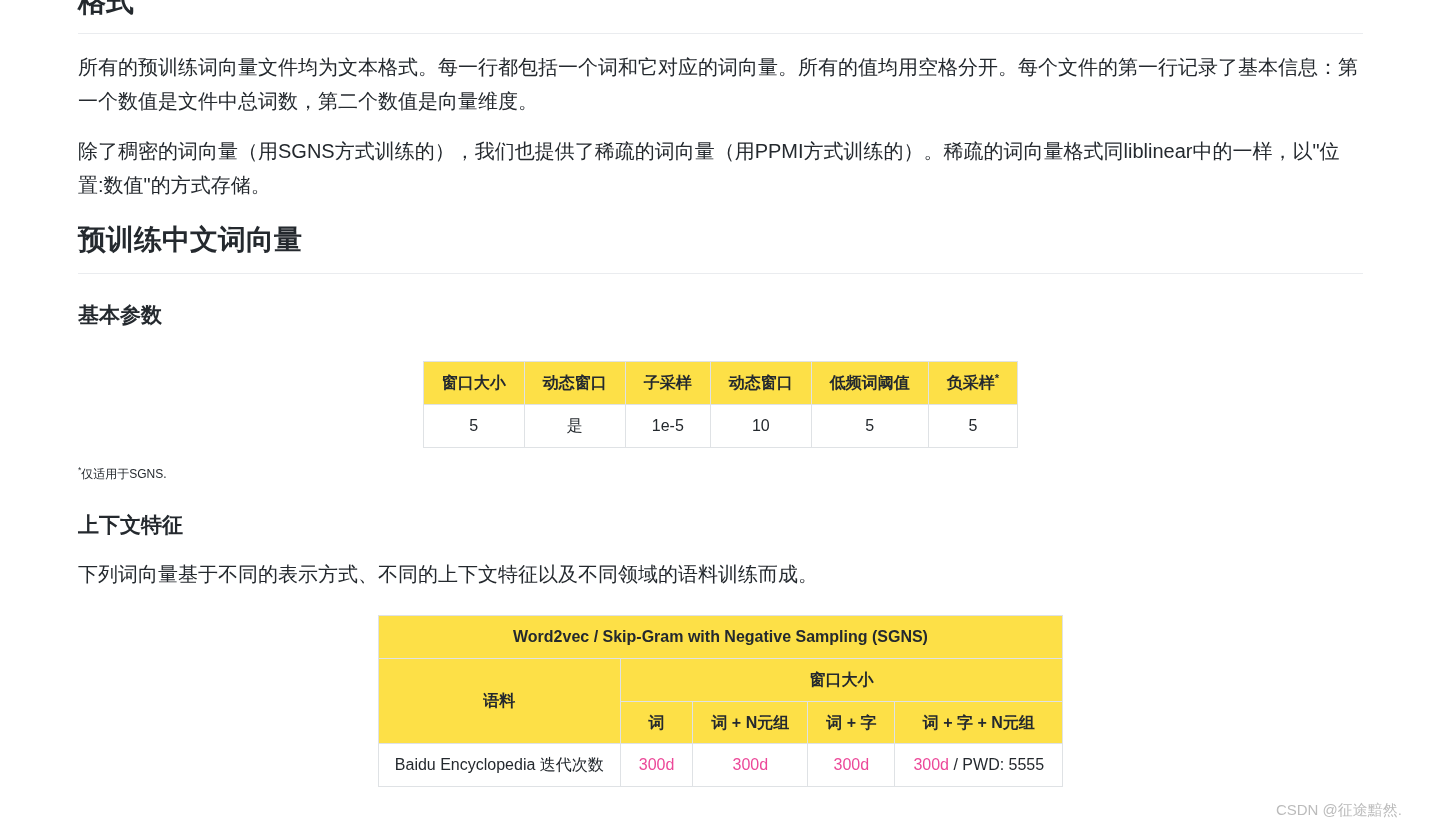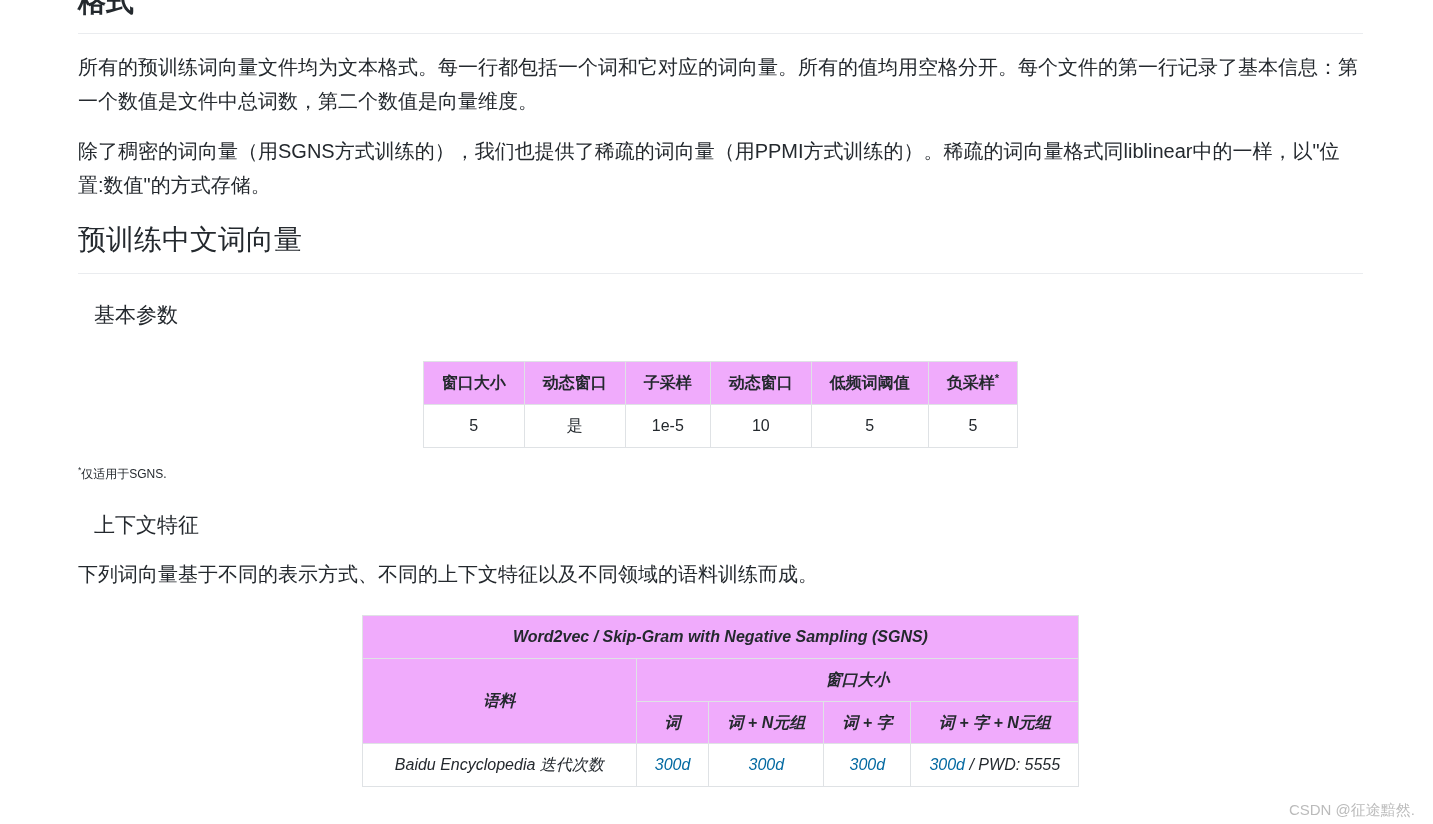--- a/index.html
+++ b/index.html
@@ -7,41 +7,40 @@
       font-family: -apple-system, BlinkMacSystemFont, "Segoe UI", Helvetica, Arial, "Microsoft YaHei", sans-serif;
       font-size: 16px;
       line-height: 1.6;
       color: #24292e;
       background: #fff;
       padding: 0 70px 40px 78px;
       width: 1433px;
     }
     h1.main-heading {
       font-size: 28px;
-      font-weight: 400;
+      font-weight: 700;
       padding-bottom: 10px;
       border-bottom: 1px solid #eaecef;
       margin-top: 0;
       margin-bottom: 16px;
     }
     h1.partial {
       font-size: 28px;
       font-weight: 600;
       padding-bottom: 8px;
       border-bottom: 1px solid #eaecef;
       margin-bottom: 16px;
       margin-top: -20px;
       padding-top: 0;
     }
     h2.sub-heading {
       font-size: 21px;
-      font-weight: 400;
+      font-weight: 700;
       margin-top: 24px;
       margin-bottom: 16px;
-      margin-left: 16px;
     }
     p.body-text {
       font-size: 20px;
       margin-bottom: 16px;
       line-height: 1.7;
     }
     p.note {
       font-size: 12px;
       margin-top: 12px;
       margin-bottom: 20px;
@@ -55,40 +54,39 @@
       margin-top: 30px;
       margin-bottom: 16px;
     }
     th, td {
       border: 1px solid #dfe2e5;
       padding: 8px 18px;
       text-align: center;
       font-size: 16px;
     }
     th {
-      background: #f0abfc;
+      background: #fde047;
       font-weight: 600;
     }
     .corpus-table {
       margin-top: 24px;
       width: auto;
     }
     .corpus-table th, .corpus-table td {
       padding: 8px 18px;
-      font-style: italic;
     }
-    .corpus-table .wide { padding: 8px 32px; }
+    .corpus-table .wide { padding: 8px 16px; }
     a.link {
-      color: #0369a1;
+      color: #ec4899;
       text-decoration: none;
     }
     .watermark {
       position: fixed;
       bottom: 2px;
-      right: 18px;
+      right: 31px;
       color: rgba(120,120,120,0.5);
       font-size: 15px;
       font-family: sans-serif;
     }
   </style>
 </head>
 <body>
 
 <h1 class="partial">格式</h1>
 

